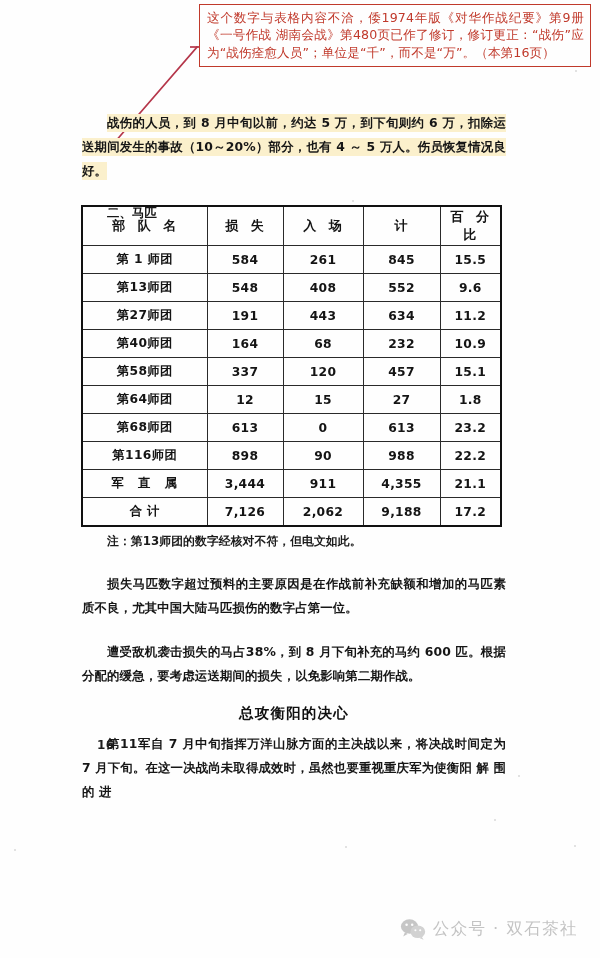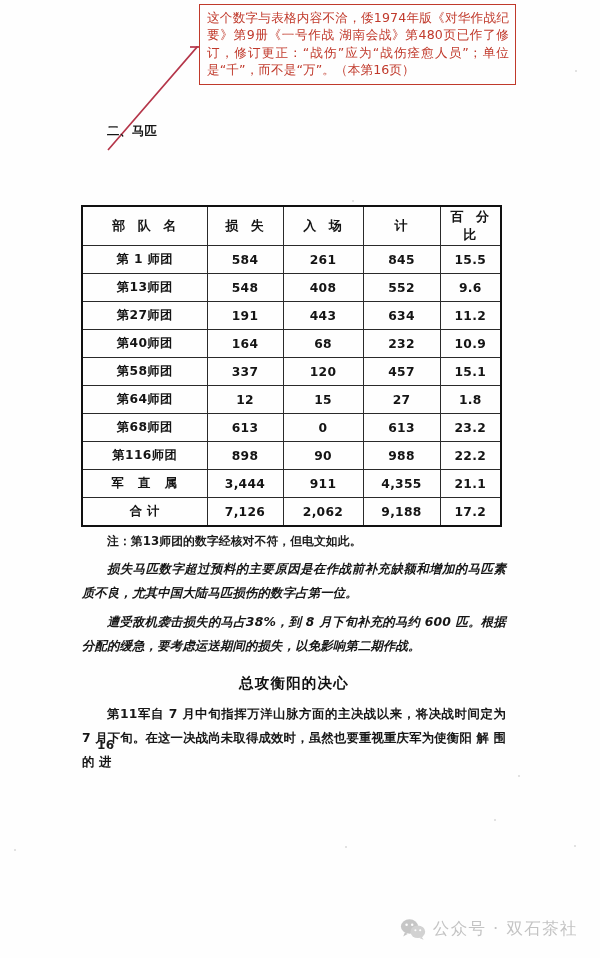--- a/index.html
+++ b/index.html
@@ -20,21 +20,21 @@
     position: absolute;
     inset: 0;
     background: #fefefe;
   }
 
   
   .annot-box {
     position: absolute;
     left: 199px;
     top: 4px;
-    width: 317px;
+    width: 392px;
     box-sizing: border-box;
     border: 1.6px solid #c0392b;
     padding: 4px 6px 5px 7px;
     background: rgba(255,255,255,0.0);
   }
   .annot-text {
     font-size: 12.6px;
     line-height: 17.4px;
     color: #c0392b;
     letter-spacing: 0.1px;
@@ -77,21 +77,21 @@
     text-indent: 25px;
   }
   .hl-para .hl {
     background: #fbf0cc;
     box-decoration-break: clone;
     -webkit-box-decoration-break: clone;
     padding: 1px 0 2px 0;
   }
 
   .sec-label {
-    margin-top: 12px;
+    margin-top: 19px;
     text-indent: 25px;
     font-size: 12.4px;
     line-height: 22px;
     font-weight: 700;
   }
 
   
   .tbl-wrap {
     position: absolute;
     left: 81px;
@@ -143,21 +143,21 @@
     width: 424px;
   }
   .note-line {
     font-size: 11.8px;
     line-height: 21px;
     font-weight: 700;
     text-indent: 25px;
     margin: 0;
     letter-spacing: 0.1px;
   }
-  .p-gap { margin-top: 5px; font-style: italic; }
+  .p-gap { margin-top: 20px; }
 
   .heading {
     text-align: center;
     font-size: 14.5px;
     font-weight: 700;
     letter-spacing: 1.2px;
     margin: 16px 0 9px 0;
     color: #101010;
   }
 
@@ -206,20 +206,21 @@
   <svg class="annot-leader" viewBox="0 0 600 958">
     <polyline points="196,47 197,47 108,150" fill="none" stroke="#b5364a" stroke-width="1.7"></polyline>
     <line x1="190" y1="47" x2="199" y2="47" stroke="#b5364a" stroke-width="1.7"></line>
   </svg>
 
   <div class="annot-box">
     <div class="annot-text">这个数字与表格内容不洽，倭1974年版《对华作战纪要》第9册《一号作战 湖南会战》第480页已作了修订，修订更正：“战伤”应为“战伤痊愈人员”；单位是“千”，而不是“万”。（本第16页）</div>
   </div>
 
   <div class="doc-body">
+    <p class="para hl-para"><span class="hl">战伤的人员，到 8 月中旬以前，约达 5 万，到下旬则约 6 万，扣除运送期间发生的事故（10～20%）部分，也有 4 ～ 5 万人。伤员恢复情况良好。</span></p>
     <p class="para sec-label">二、马匹</p>
   </div>
 
   <div class="tbl-wrap">
     <table class="mtbl">
       <colgroup>
         <col class="c-name">
           <col class="c-loss">
           <col class="c-in">
           <col class="c-sum">

